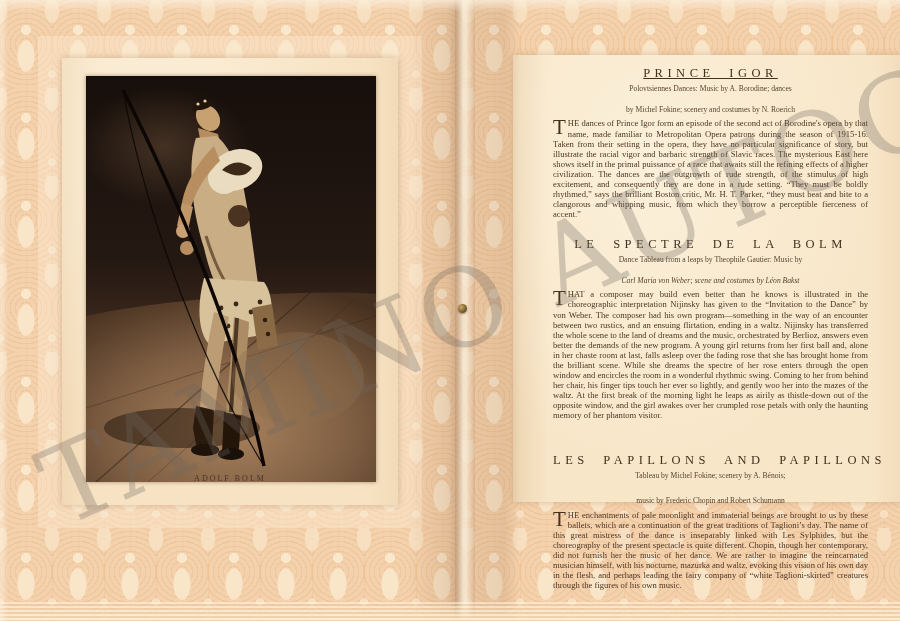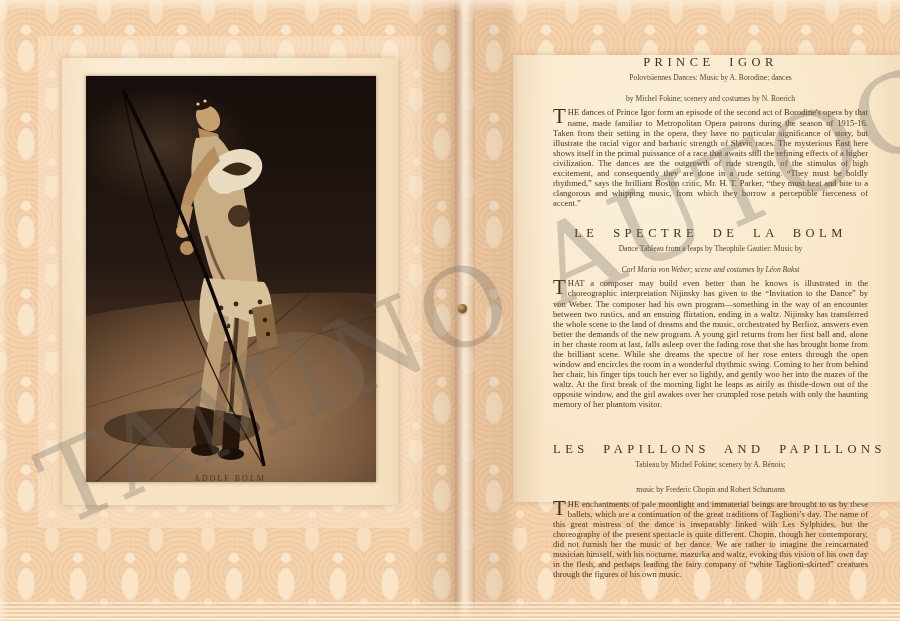--- a/index.html
+++ b/index.html
@@ -46,21 +46,21 @@
       #f8e6c8;
     box-shadow:0 0 6px rgba(140,92,55,0.30);}
   .rp-inner{position:absolute;left:40px;top:0;width:315px;height:447px;}
 
   .sec-title{font-size:12.5px;letter-spacing:4.5px;word-spacing:7px;text-align:center;
     color:#44301f;white-space:nowrap;}
   .credits{margin-top:3px;font-size:7.6px;line-height:9.2px;text-align:center;color:#5a4330;}
   .body-text{margin-top:4px;font-size:8.6px;line-height:10.1px;text-align:justify;
     color:#4c3626;}
   .dropcap{float:left;font-size:21px;line-height:17.5px;padding:1px 2px 0 0;color:#44301f;}
-  .sec1 .sec-title{}
+  .sec1 .sec-title{padding-top:11px;text-decoration:underline;}
   .sec2 .sec-title{padding-top:9px;}
   .sec3 .sec-title{padding-top:24px;}
 
   
   .gutter-shadow{position:absolute;left:408px;top:0;width:112px;height:621px;
     background:linear-gradient(90deg, rgba(139,90,52,0) 0%, rgba(139,90,52,0.16) 36%,
       rgba(108,66,36,0.28) 45%, rgba(139,90,52,0.10) 58%, rgba(139,90,52,0.15) 86%, rgba(139,90,52,0) 100%);}
   .gutter-ridge{position:absolute;left:455px;top:0;width:20px;height:621px;opacity:0.9;
     background:linear-gradient(90deg, rgba(150,95,55,0.22) 0, rgba(252,242,224,0.85) 42%,
       rgba(250,236,212,0.92) 58%, rgba(150,95,55,0.18) 100%);}

